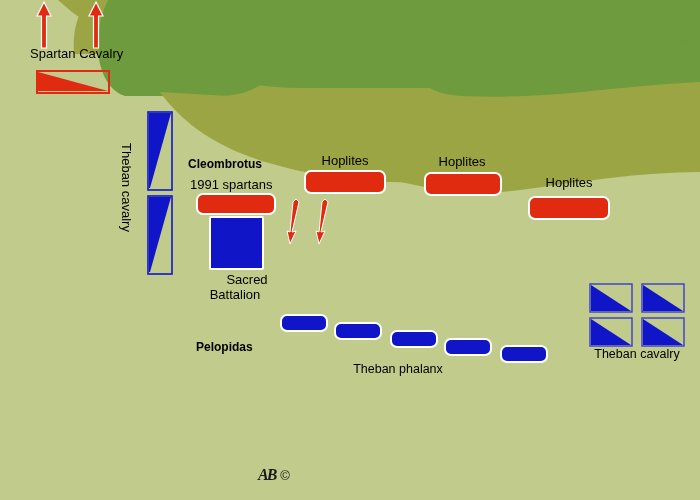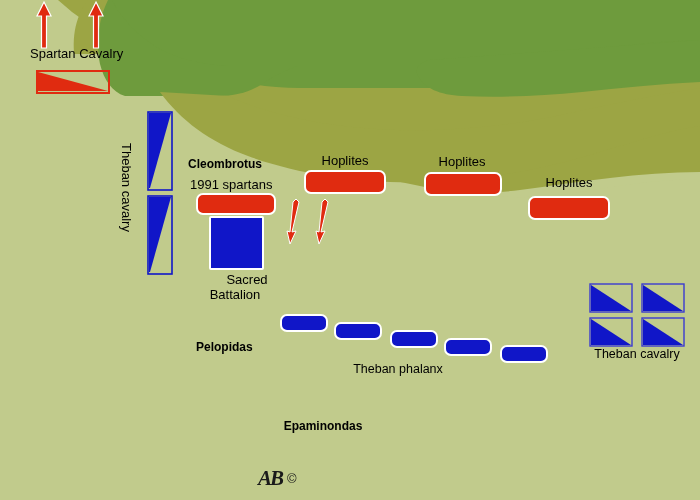--- a/index.html
+++ b/index.html
@@ -60,21 +60,21 @@
     top: 466px;
     display: flex;
     align-items: center;
     gap: 5px;
     color: #1a1a1a;
   }
   #wm-logo {
     font-family: "Liberation Serif", serif;
     font-weight: bold;
     font-style: italic;
-    font-size: 21px;
+    font-size: 16px;
     letter-spacing: -2px;
   }
   #wm-copy { font-size: 13px; }
   #wm-url {
     font-size: 13.5px;
     font-weight: bold;
     letter-spacing: -0.4px;
   }
 </style>
 </head>
@@ -222,20 +222,19 @@
     <rect x="1" y="1" width="42" height="28" fill="none" stroke="#3a3ad0" stroke-width="1.4"></rect>
     <path d="M 2,2 L 42,28 L 2,28 Z" fill="#1016c8"></path>
   </svg>
   <svg class="cav" style="left:641px; top:317px;" width="44" height="30" viewBox="0 0 44 30">
     <rect x="1" y="1" width="42" height="28" fill="none" stroke="#3a3ad0" stroke-width="1.4"></rect>
     <path d="M 2,2 L 42,28 L 2,28 Z" fill="#1016c8"></path>
   </svg>
 
   <div class="label center small" style="left:637px; top:347px;">Theban cavalry</div>
 
-  <div class="label bold center" style="left:323px; top:419px;">Epaminondas</div>
 
   <div id="watermark">
     <span id="wm-logo">AB</span>
     <span id="wm-copy">©</span>
   </div>
 
 </div>
 
 </body></html>

